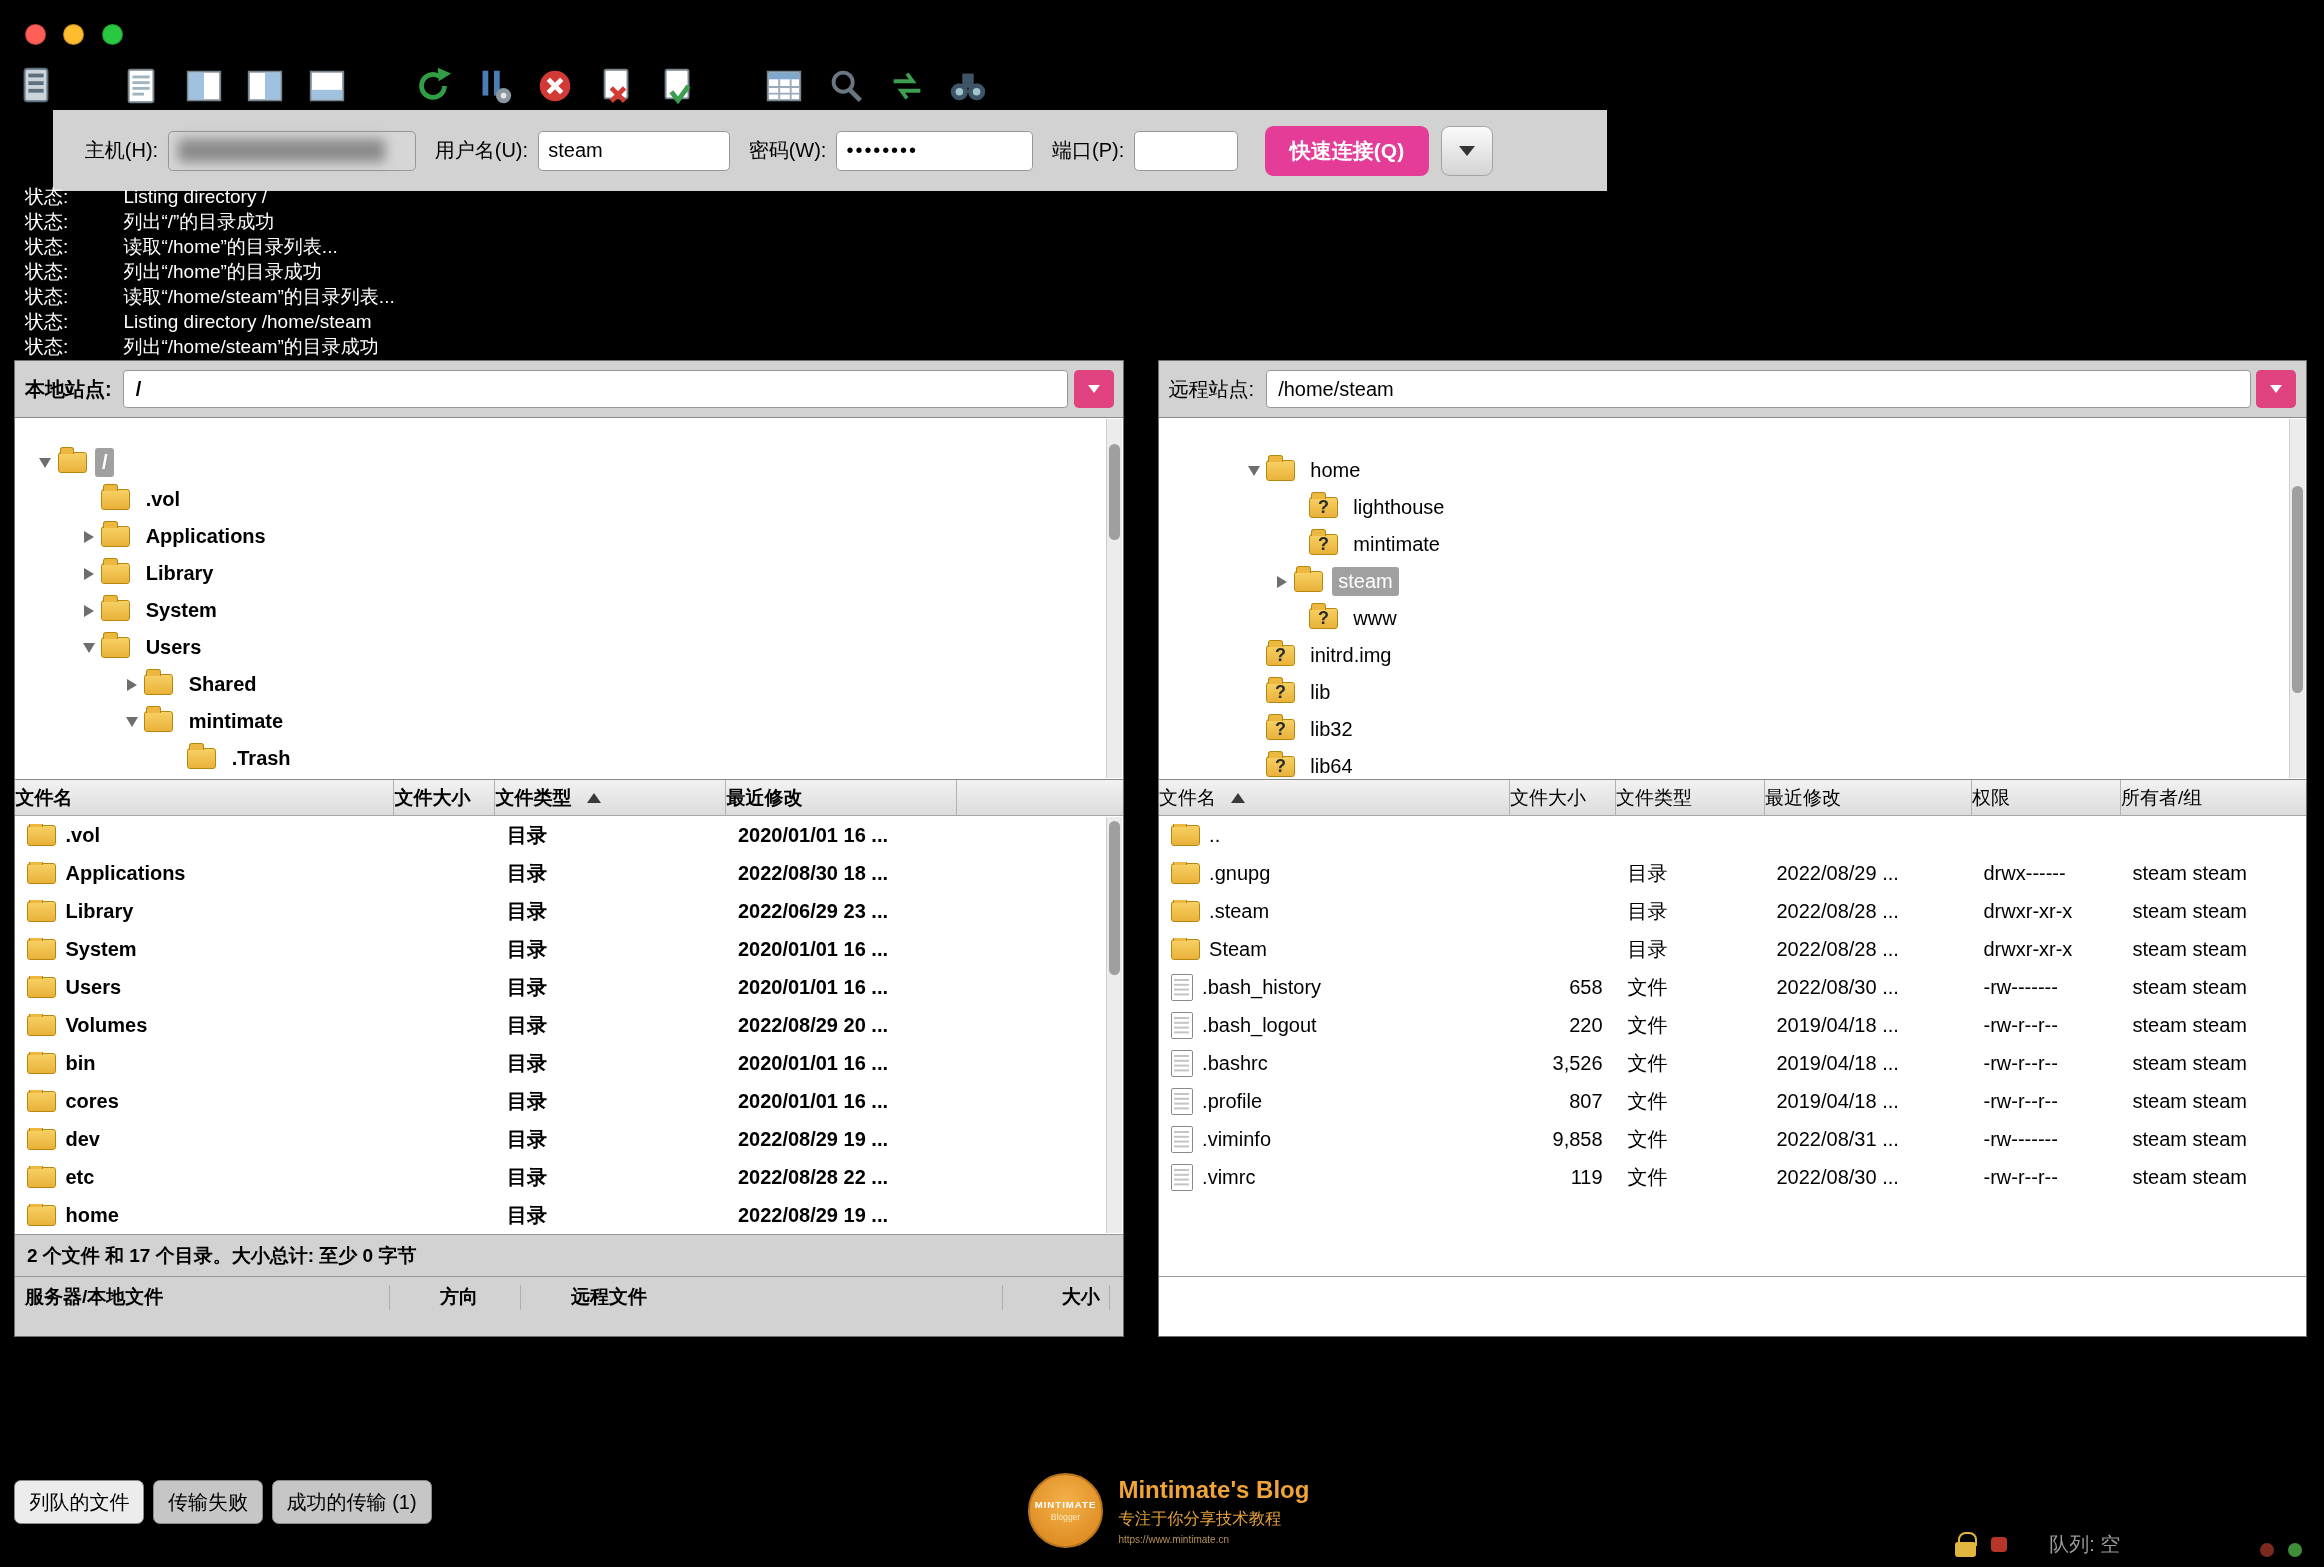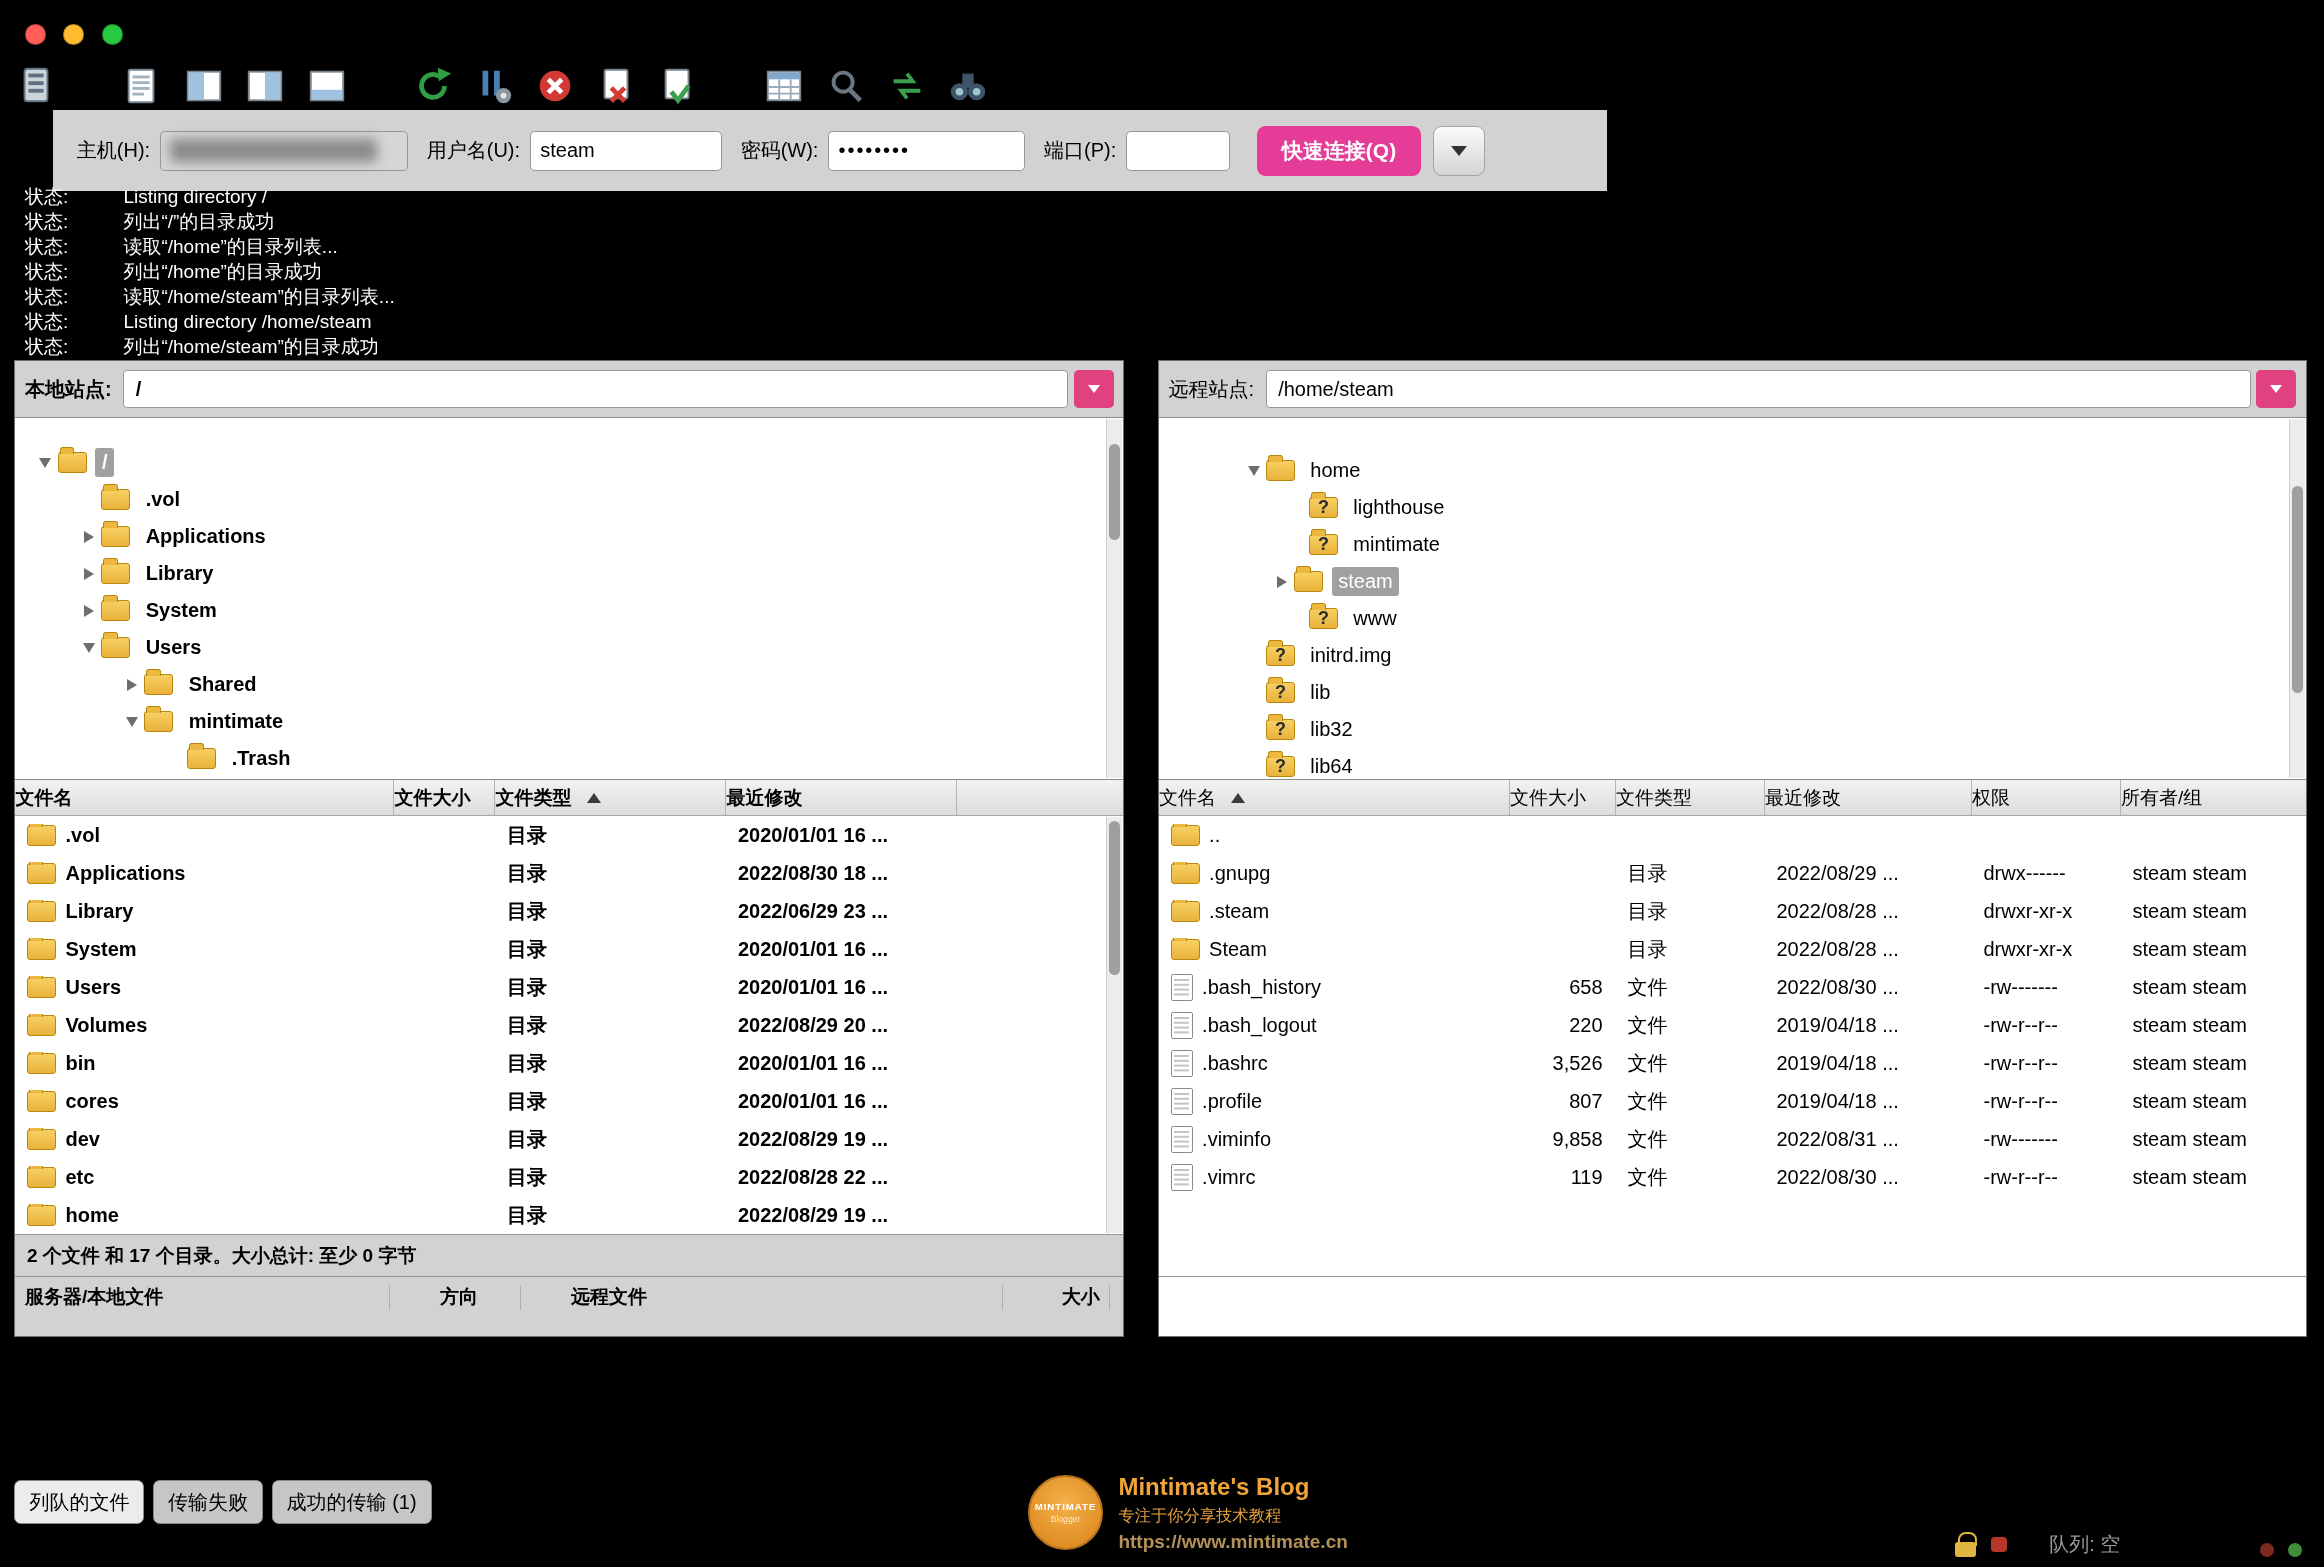--- a/index.html
+++ b/index.html
@@ -18,21 +18,21 @@
 
   
   .toolbar { position:absolute; top:58px; left:13.4px; height:56px; display:flex; align-items:center; }
   .tgroup { display:flex; align-items:center; gap:15.4px; margin-right:60px; }
   .tbicon { width:46px; height:46px; display:flex; align-items:center; justify-content:center;
             background:none; border:none; padding:0; }
   .tbicon svg { width:42px; height:42px; }
 
   
   .quickbar { position:absolute; left:53px; top:110px; width:1554px; height:81px; background:#d2d2d2;
-              display:flex; align-items:center; padding:0 20px; font-size:20px; }
+              display:flex; align-items:center; padding:0 28px; font-size:20px; }
   .qlabel { margin:0 9.6px 0 19px; white-space:nowrap; }
   .qlabel.first { margin-left:3.8px; }
   .qinput { height:40px; background:#fff; border:1px solid #979797; border-radius:4.8px;
             display:flex; align-items:center; padding:0 9.6px; font-size:20px; }
   .qinput.host { width:248px; background:#d6d6d6; }
   .redact { width:207px; height:23px; background:#8a8a8a; filter:blur(5.8px); border-radius:3.8px; }
   .qinput.user { width:192px; } .qinput.pwd { width:197px; letter-spacing:1.9px; } .qinput.port { width:104px; }
   .connectbtn { margin-left:27px; height:50px; padding:0 25px; background:#e43c97; color:#fff;
                 border:none; border-radius:8.6px; display:flex; align-items:center; font-size:21px; font-weight:bold; }
   .qdrop { margin-left:11.5px; width:52px; height:50px; background:linear-gradient(#fbfbfb,#d4d4d4);
@@ -124,21 +124,21 @@
   
   .watermark { position:absolute; left:1028px; top:1473px; display:flex; align-items:center; }
   .wm-logo { width:75px; height:75px; border-radius:50%; border:2.9px solid #b5741c;
              background:radial-gradient(circle at 50% 38%, #f5b14a, #e08f26 72%);
              display:flex; flex-direction:column; align-items:center; justify-content:center; color:#fff; }
   .wm-logo-text { font-size:9.6px; font-weight:bold; letter-spacing:1px; }
   .wm-logo-sub { font-size:8.6px; color:#ffe9c2; margin-top:1.9px; }
   .wm-text { margin-left:15.4px; }
   .wm-title { color:#f0a437; font-size:24px; font-weight:bold; }
   .wm-sub { color:#e8a33d; font-size:16.3px; margin-top:3.8px; }
-  .wm-url { color:#b5915a; font-size:19px; margin-top:3.8px;font-weight:bold; }
+  .wm-url { color:#b5915a; font-size:10px; margin-top:3.8px; }
 
   
   .qstatus { position:absolute; left:1955px; top:1531px; display:flex; align-items:center; gap:15.4px; }
   .lock-icon { position:relative; width:21px; height:15.4px; background:#e0b63e; border-radius:2.9px;
                display:inline-block; margin-top:9.6px; }
   .lock-icon::before { content:""; position:absolute; top:-9.6px; left:2.9px; width:15.4px; height:11.5px;
                        border:2.9px solid #e0b63e; border-bottom:none; border-radius:7.7px 7.7px 0 0; }
   .statdot { width:15.4px; height:15.4px; border-radius:3.8px; background:#b8352a; display:inline-block; }
   .qtext { color:#9a9a9a; font-size:20px; margin-left:27px; }
   .corner-dots { position:absolute; left:2260px; top:1543px; display:flex; gap:13.4px; }

